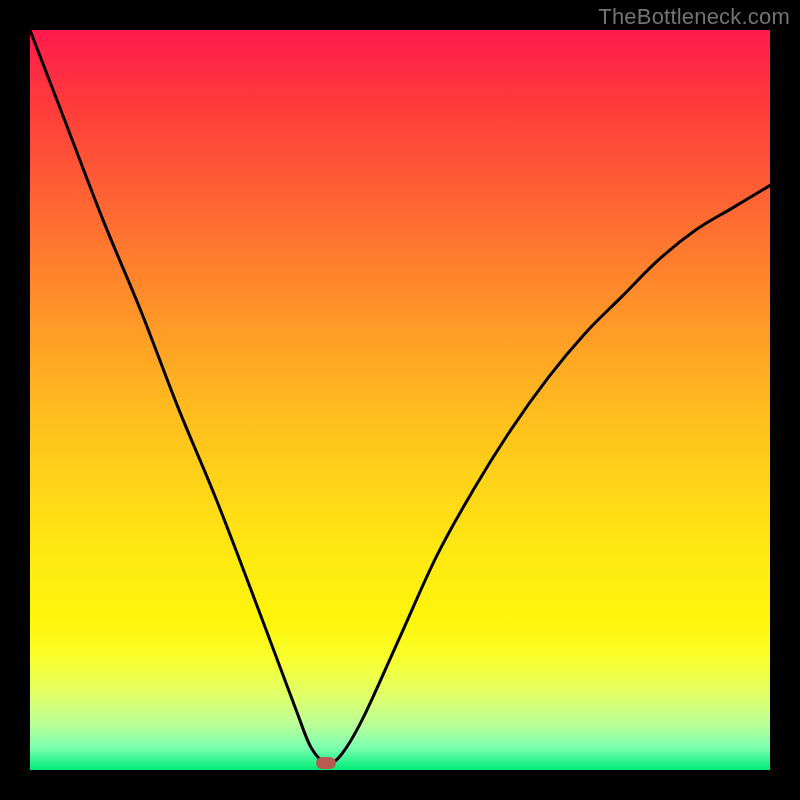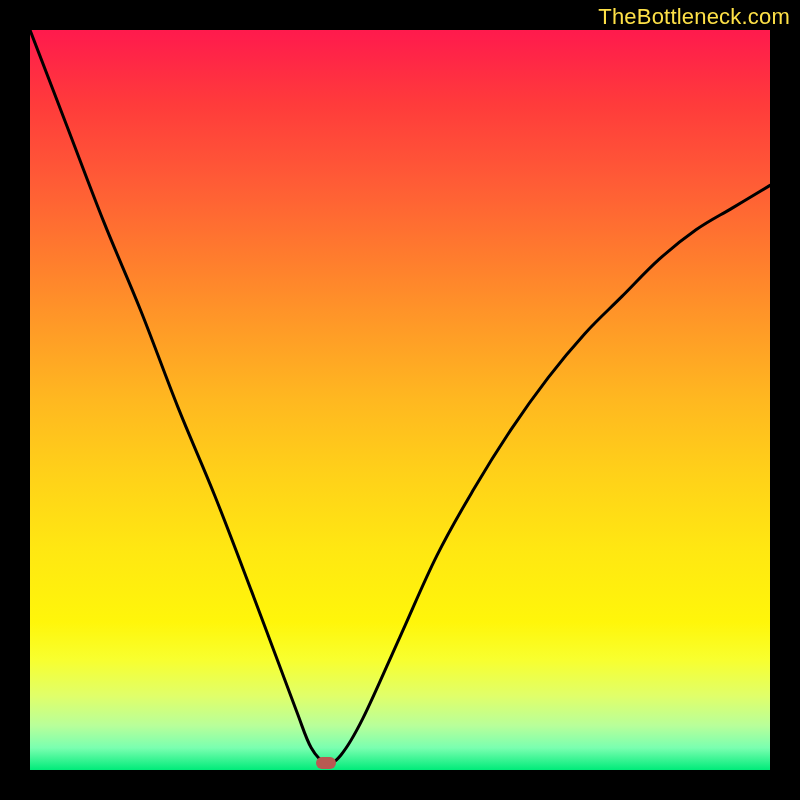--- a/index.html
+++ b/index.html
@@ -39,21 +39,21 @@
       #e0ff6a 90%,
       #b8ff9a 94%,
       #7affb0 97%,
       #00eb7a 100%
     );
   }
   .watermark {
     position: absolute;
     top: 4px;
     right: 10px;
-    color: #fde047;
+    color: #737373;
     font-size: 22px;
     font-weight: 500;
     letter-spacing: 0.2px;
     user-select: none;
   }
   svg.curve {
     position: absolute;
     left: 0;
     top: 0;
     width: 740px;

